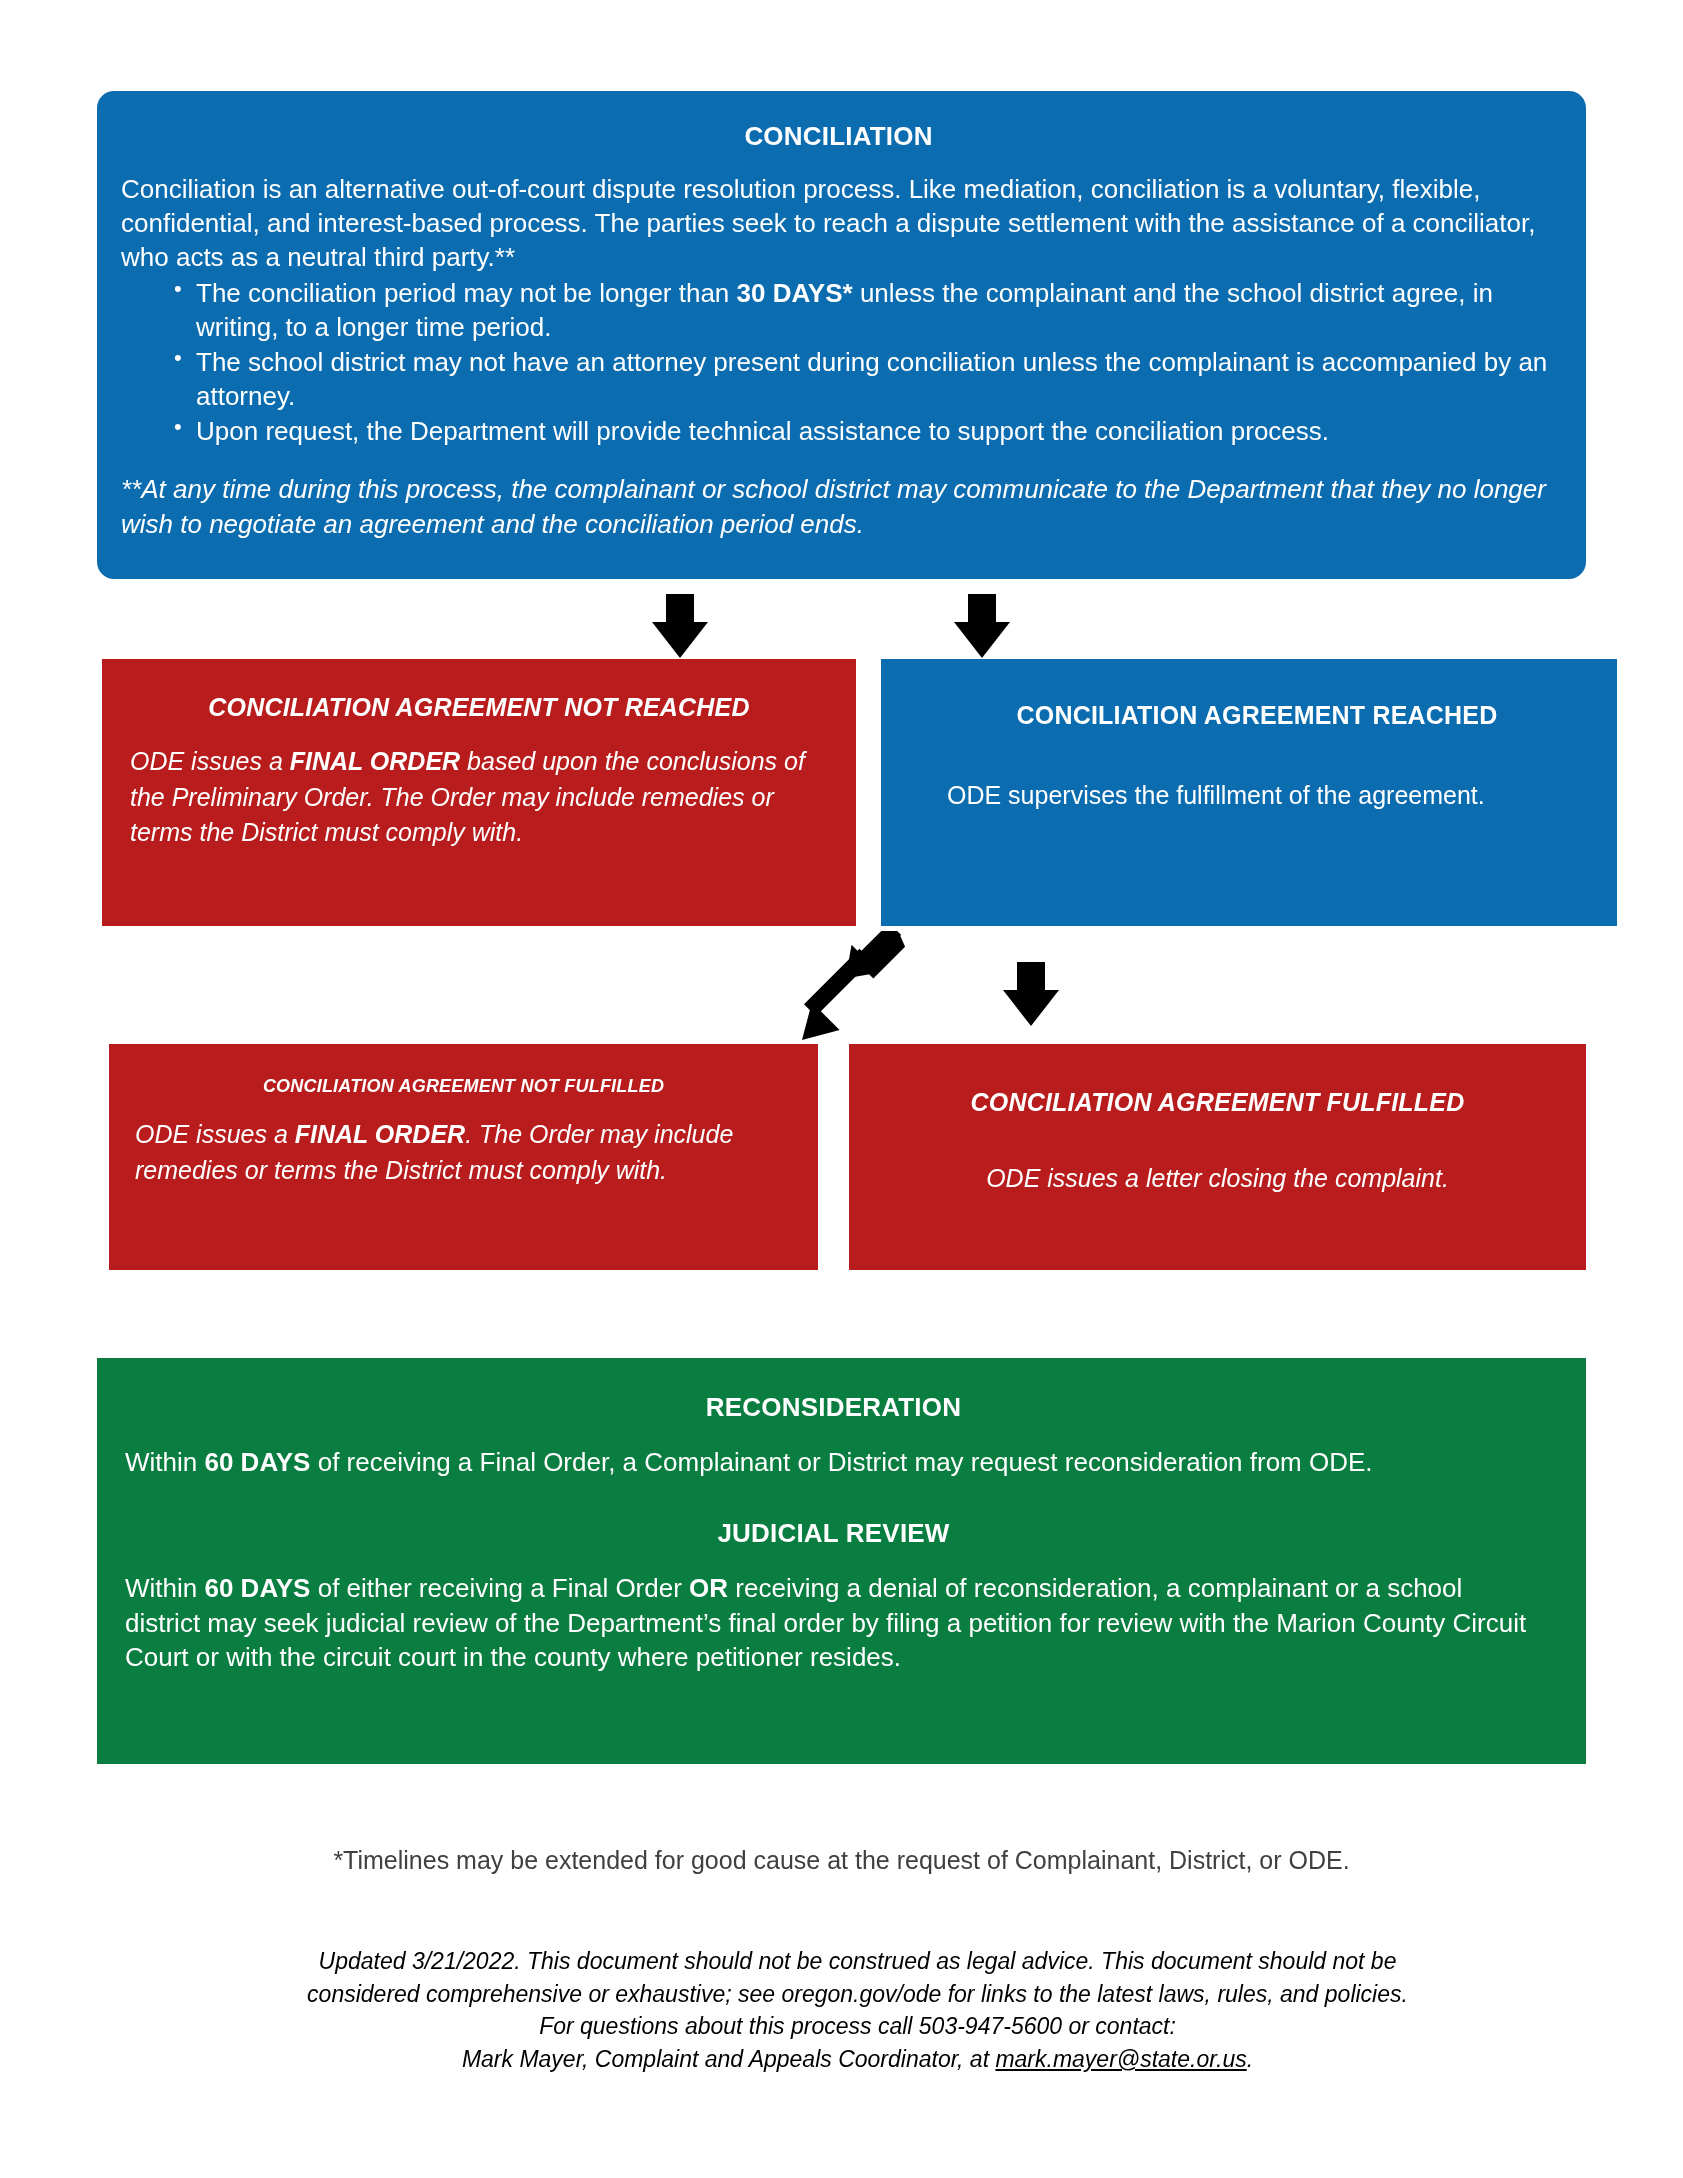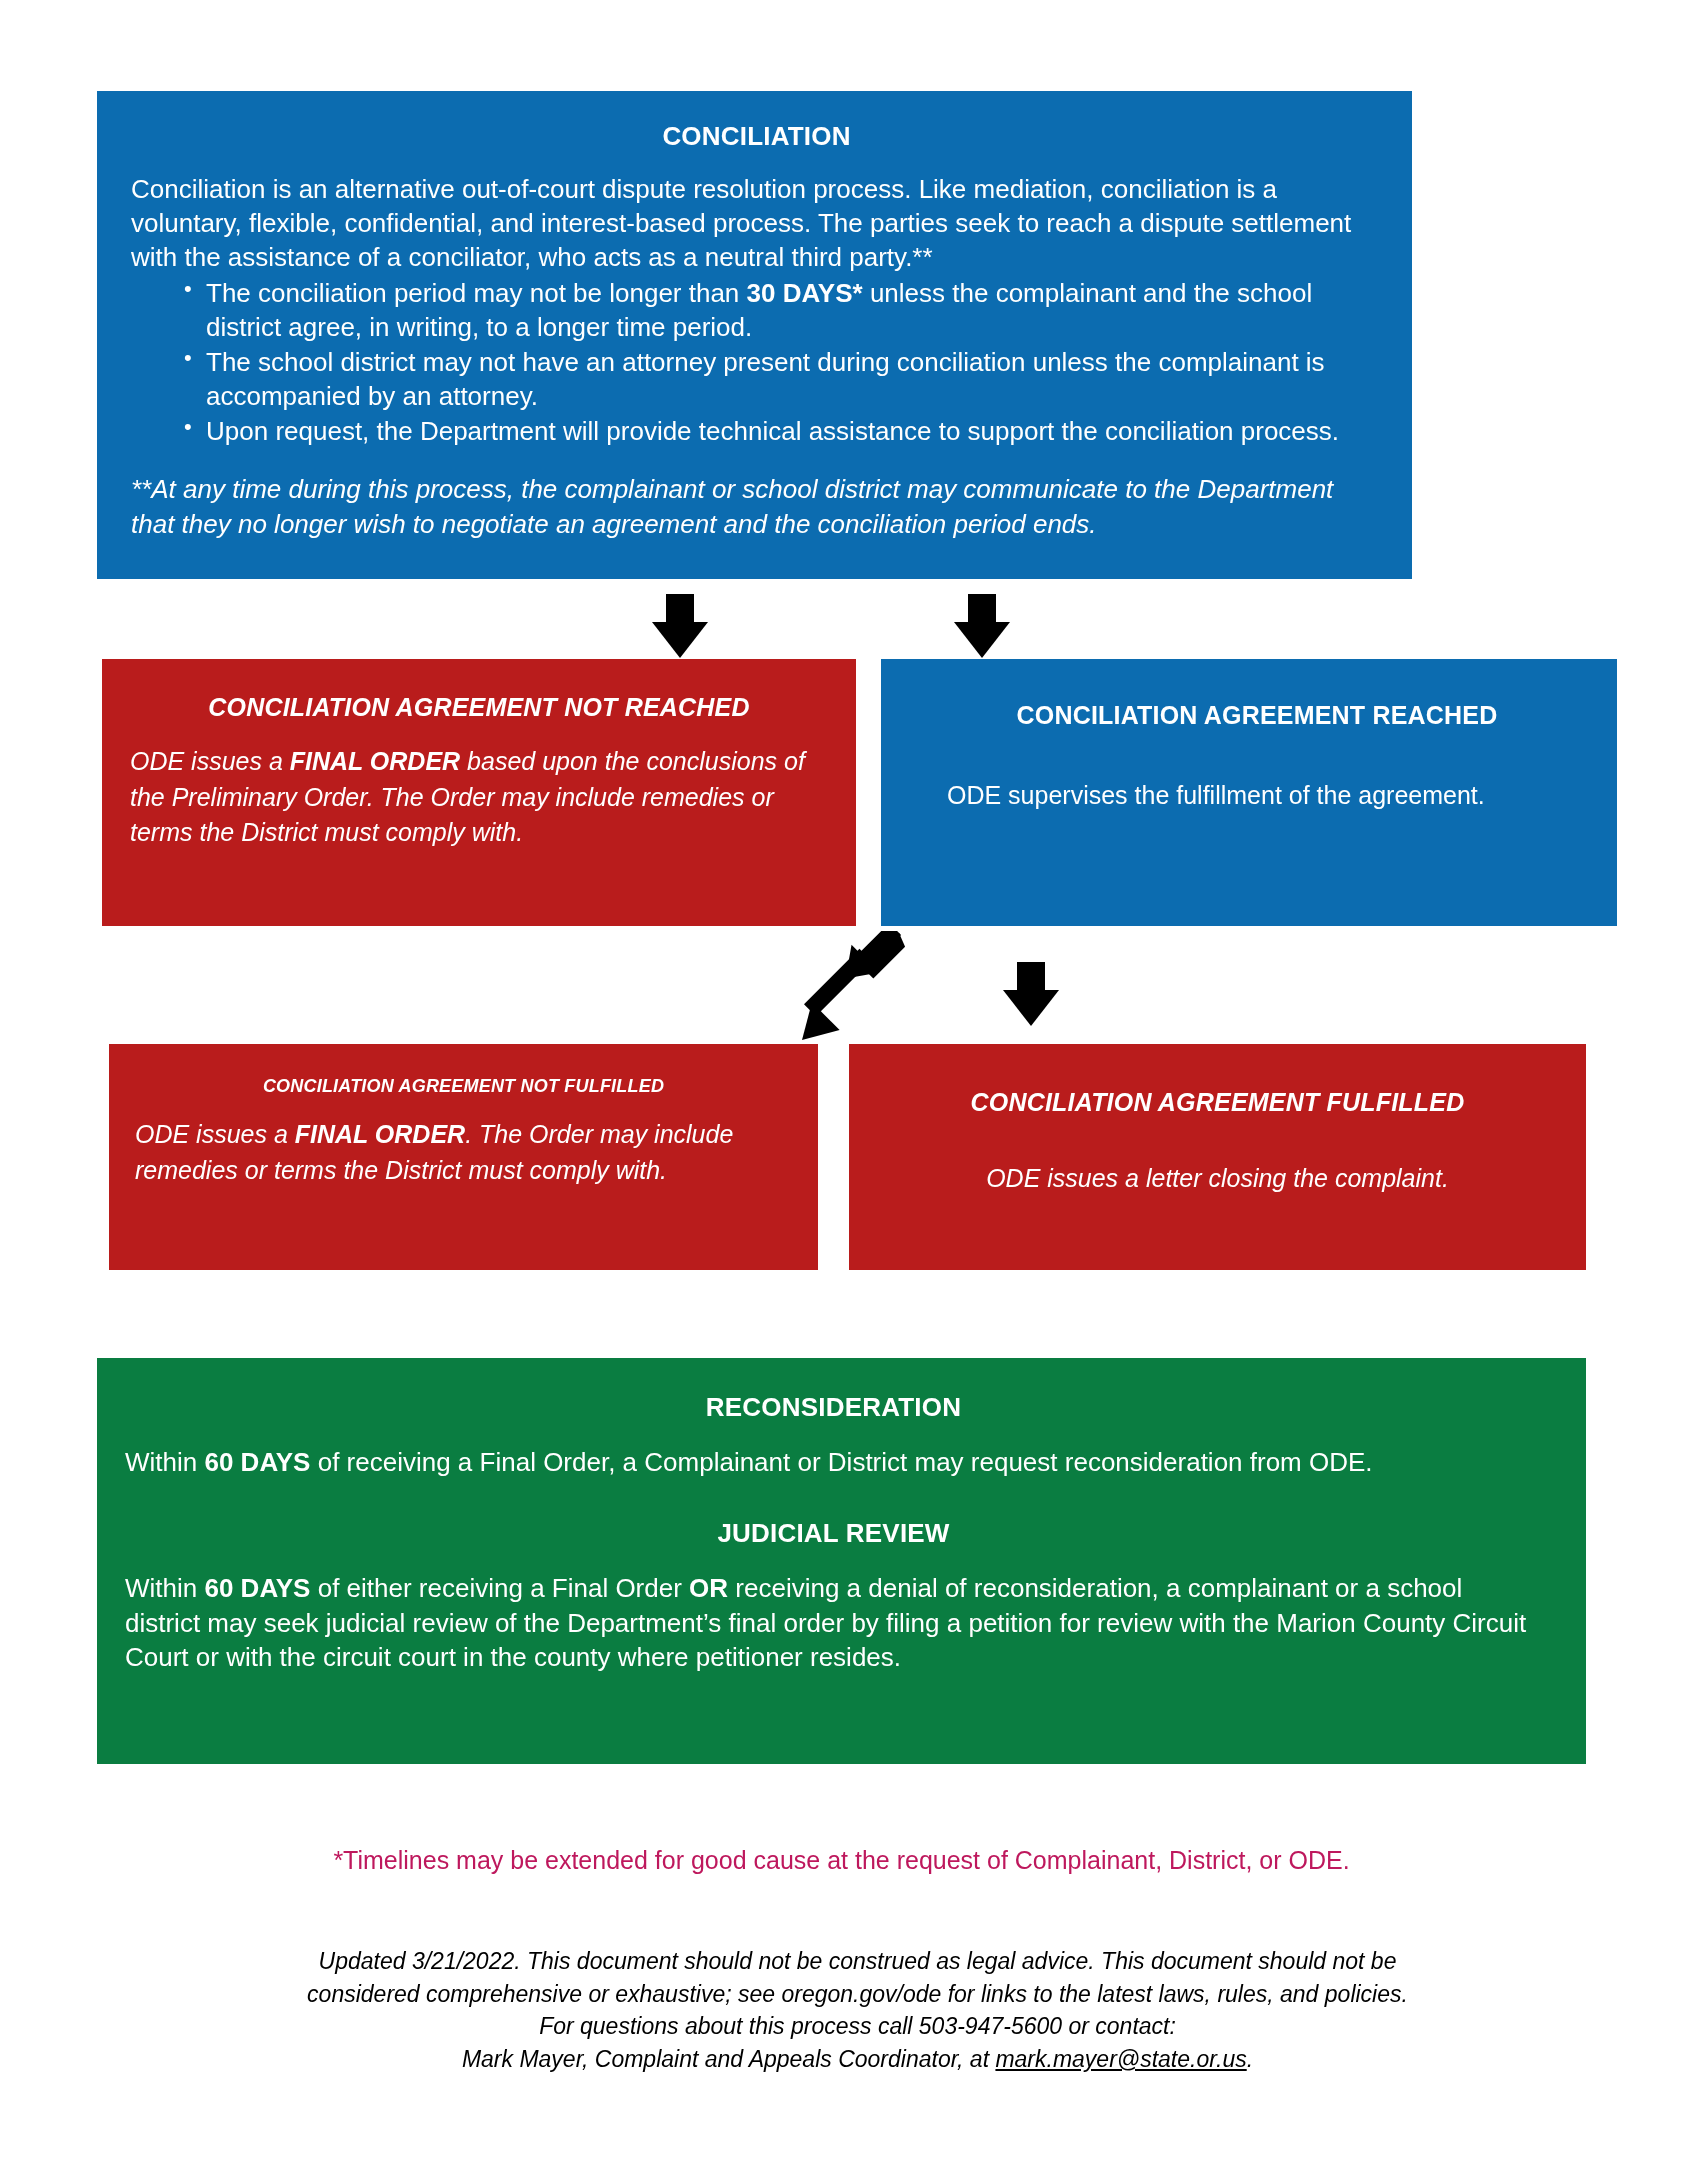--- a/index.html
+++ b/index.html
@@ -39,23 +39,24 @@
     letter-spacing: 0.2px;
   }
   .box-body {
     text-align: left;
   }
 
   
   #conciliation-panel {
     left: 97px;
     top: 91px;
-    width: 1315px;
+    width: 1489px;
     height: 488px;
-    padding: 22px 30px 20px 34px;
+    padding: 22px 30px 20px 24px;
+    border-radius: 17px;
   }
   #conciliation-panel .box-title {
     font-size: 26px;
     margin: 8px 0 20px 0;
   }
   #conciliation-panel .intro {
     font-size: 26px;
     line-height: 1.31;
     margin: 0 0 2px 0;
   }
@@ -151,21 +152,21 @@
   }
 
   
   #timeline-note {
     position: absolute;
     left: 0;
     top: 1846px;
     width: 1683px;
     text-align: center;
     font-size: 25px;
-    color: #be185d;
+    color: #404040;
   }
   #footer {
     position: absolute;
     left: 16px;
     top: 1945px;
     width: 1683px;
     text-align: center;
     font-style: italic;
     font-size: 23px;
     line-height: 1.42;

